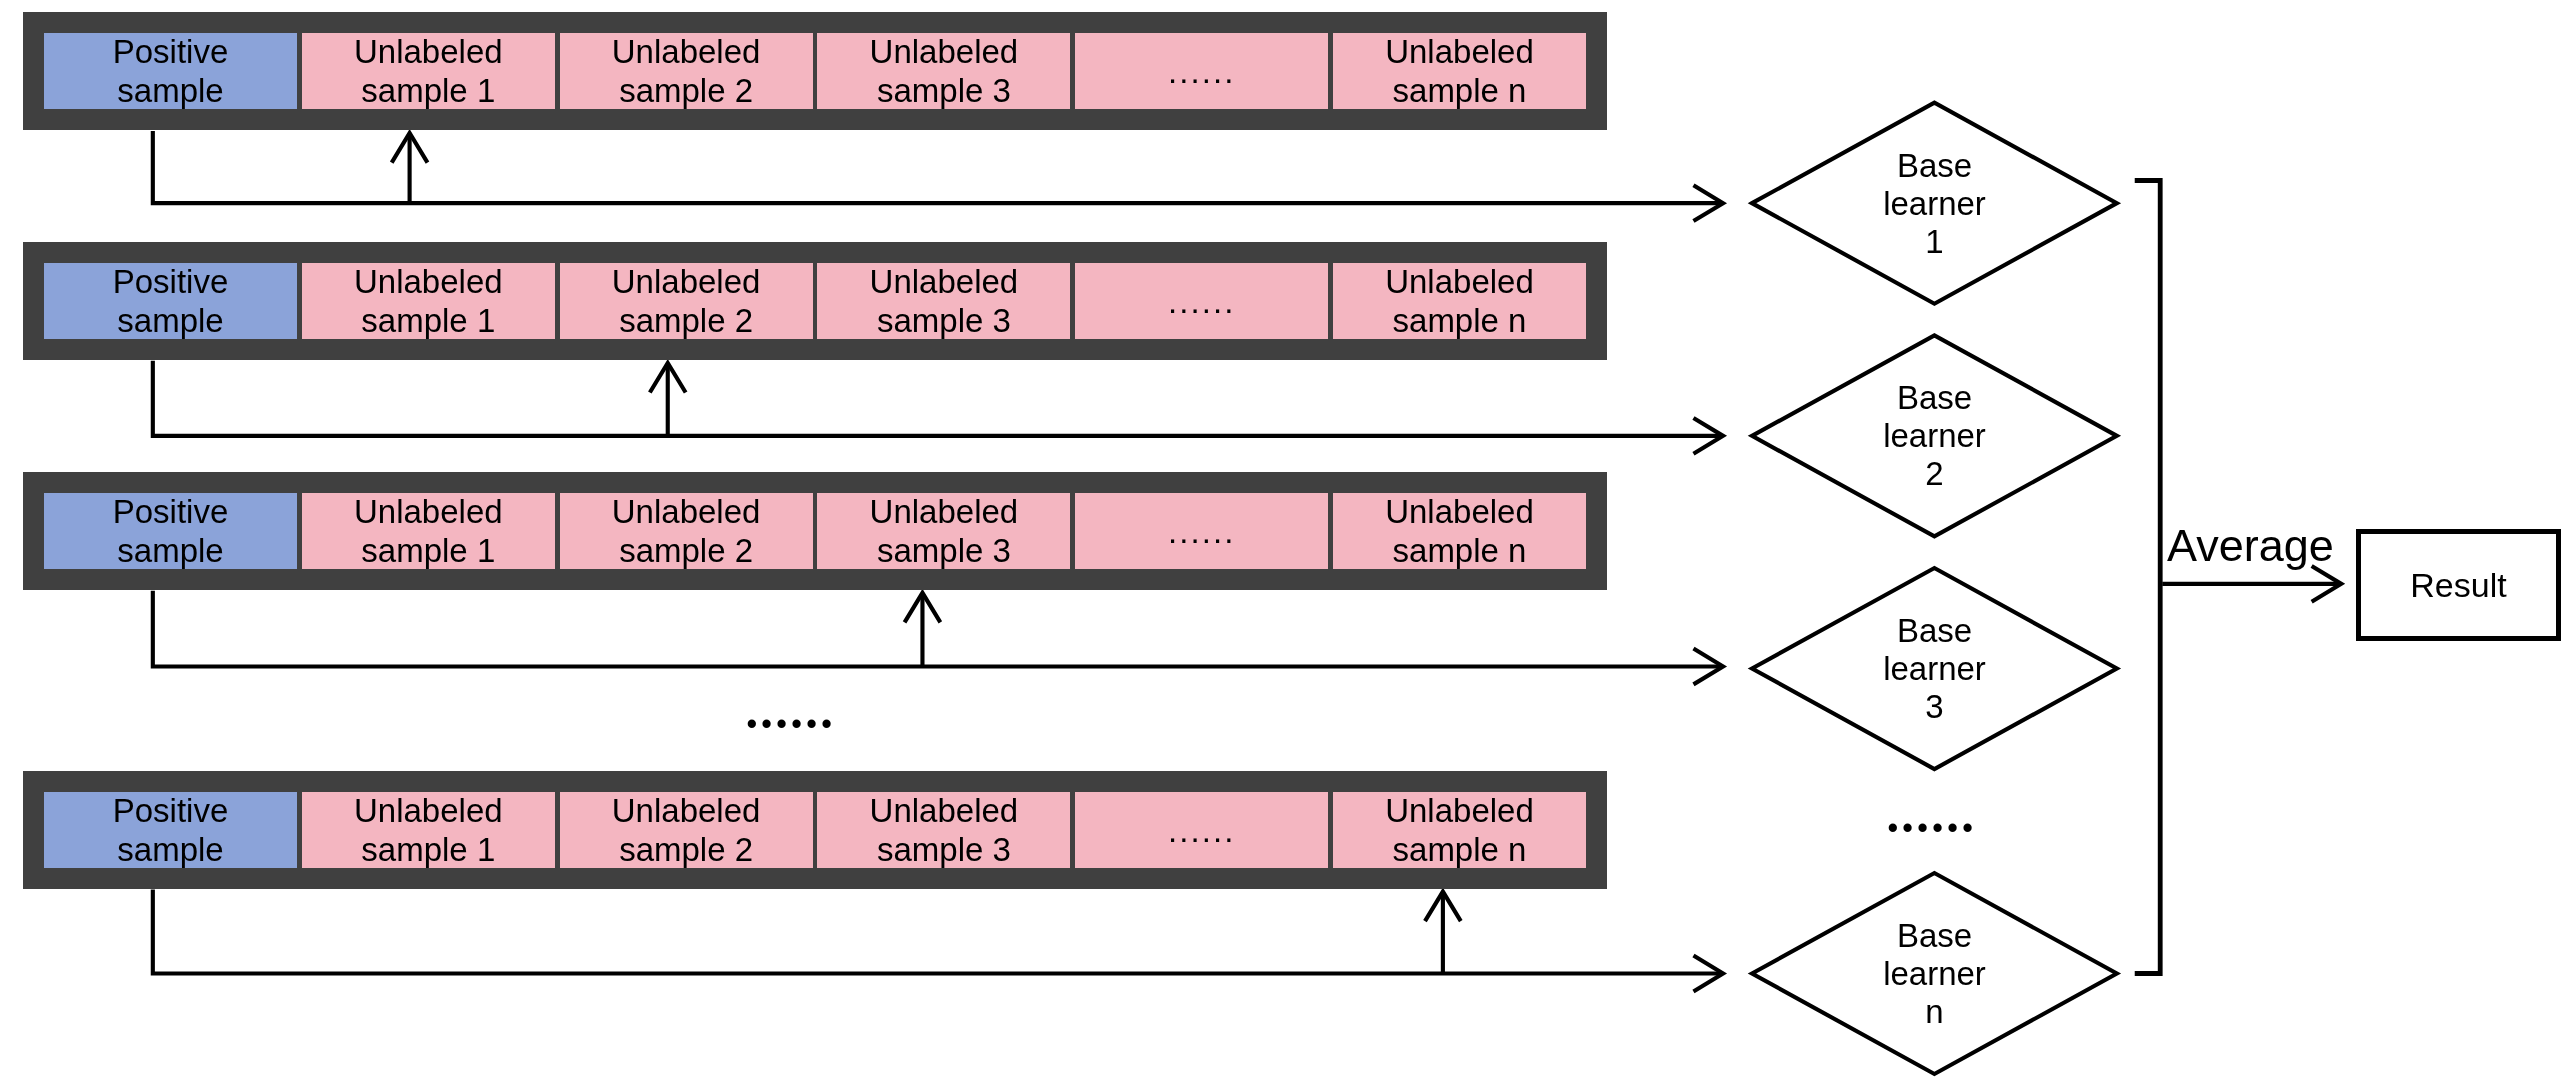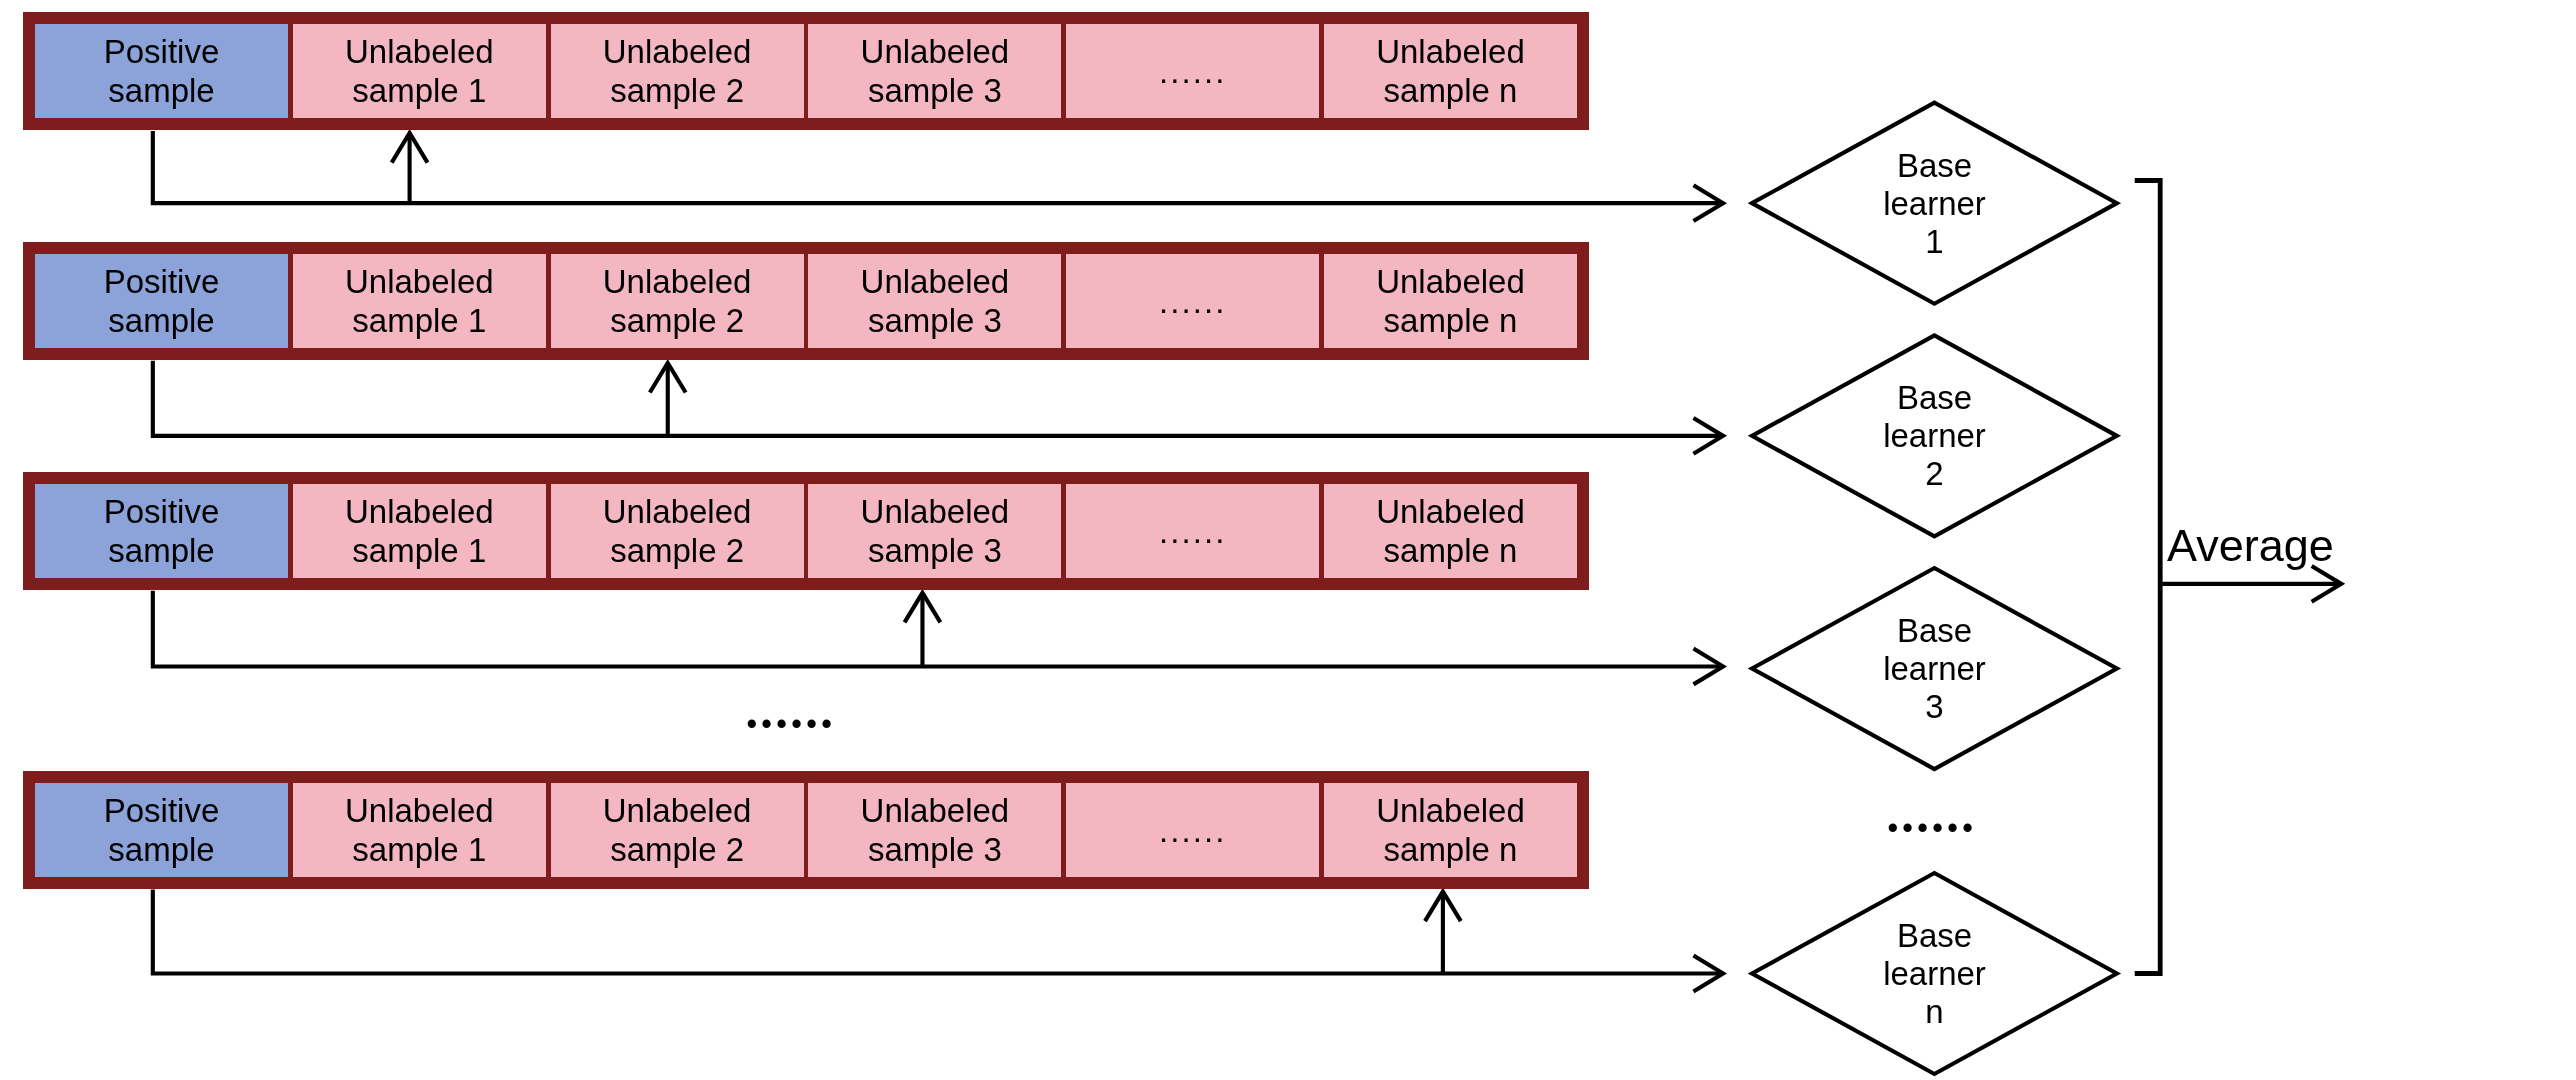--- a/index.html
+++ b/index.html
@@ -14,22 +14,22 @@
   }
   svg.overlay {
     position: absolute;
     left: 0; top: 0;
     width: 2576px; height: 1081px;
   }
   .sample-row {
     position: absolute;
     left: 23px;
     display: flex;
-    background: #7f1d1d;
-    padding: 12px;
+    background: #404040;
+    padding: 21px;
     gap: 4.8px;
     height: 118px;
     box-sizing: border-box;
   }
   .cell {
     width: 253px;
     display: flex;
     align-items: center;
     justify-content: center;
     text-align: center;
@@ -191,15 +191,18 @@
 learner
 3</div>
   <div class="diamond-label" style="left:1752px; top:873px;">Base
 learner
 n</div>
 
   <div class="big-ellipsis" style="left:1857px; top:808px;">••••••</div>
 
   <div class="average-label">Average</div>
 
+  <div class="result-box">
+    <span>Result</span>
+  </div>
 
 </div>
 
 
 </body></html>

